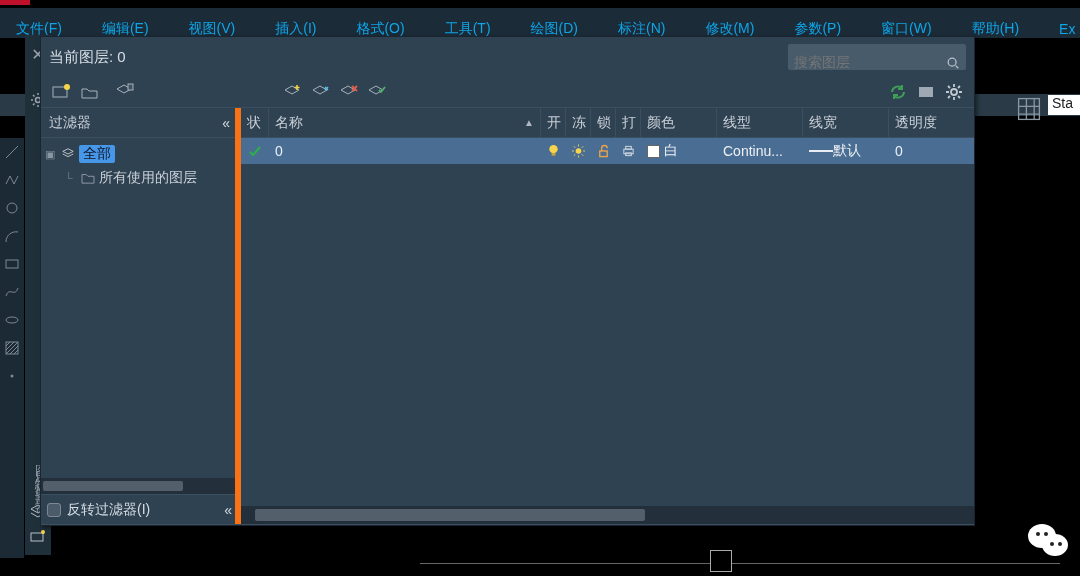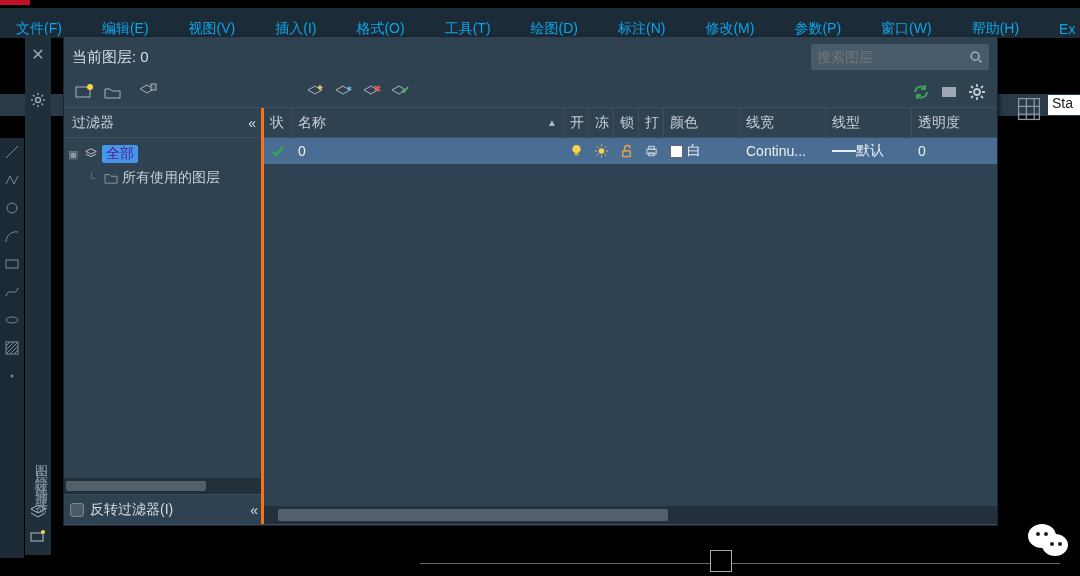--- a/index.html
+++ b/index.html
@@ -110,21 +110,21 @@
     color: #8C98A2;
     font-size: 13px;
     letter-spacing: 6px;
     position: absolute;
     left: 32px;
     bottom: 80px;
     z-index: 6;
   }
   .layer-panel {
     position: absolute;
-    left: 63px;
+    left: 40px;
     top: 36px;
     width: 935px;
     height: 490px;
     background: #2F4251;
     border: 1px solid #1A2530;
     z-index: 10;
     display: flex;
     flex-direction: column;
     box-shadow: 2px 2px 4px rgba(0,0,0,.5);
   }
@@ -138,21 +138,21 @@
     color: #D8DEE5;
     font-size: 15px;
     flex: 0 0 auto;
   }
   .lp-search {
     margin-left: auto;
     width: 178px;
     height: 26px;
     background: #475B6B;
     display: flex;
-    align-items: center;
+    align-items: flex-end;
     padding: 0 6px;
     border-radius: 2px;
   }
   .lp-search input {
     background: transparent;
     border: none;
     outline: none;
     color: #BFC6D0;
     width: 100%;
     font-size: 14px;
@@ -180,21 +180,21 @@
     border-top: 1px solid #3B4F60;
     border-bottom: 1px solid #3B4F60;
     background: #2F4251;
     overflow: hidden;
   }
   .lp-filter {
     width: 200px;
     display: flex;
     flex-direction: column;
     background: #2F4251;
-    border-right: 3px solid #f97316;
+    border-right: 6px solid #f97316;
   }
   .lp-filter-head {
     height: 30px;
     display: flex;
     align-items: center;
     padding: 0 8px;
     border-bottom: 1px solid #3B4F60;
     color: #C9CFD7;
     justify-content: space-between;
   }
@@ -205,21 +205,21 @@
     font-size: 14px;
   }
   .tree-row {
     display: flex;
     align-items: center;
     height: 24px;
     gap: 4px;
   }
   .tree-row.sel .tree-label {
     background: #4797E8;
-    color: #4c1d95;
+    color: #0f172a;
     padding: 0 4px;
     border-radius: 2px;
   }
   .tree-exp { color: #8B97A2; font-size: 11px; width: 12px; }
   .lp-filter-scroll {
     height: 16px;
     background: #232F3A;
     display: flex;
     align-items: center;
     padding: 2px;
@@ -629,22 +629,22 @@
         <div class="th state">状</div>
         <div class="th name">
           <span>名称</span>
           <span class="sort-tri">▲</span>
         </div>
         <div class="th on">开</div>
         <div class="th fr">冻</div>
         <div class="th lock">锁</div>
         <div class="th plot">打</div>
         <div class="th color">颜色</div>
+        <div class="th ltype">线型</div>
         <div class="th lw">线宽</div>
-        <div class="th ltype">线型</div>
         <div class="th trans">透明度</div>
       </div>
 
       <div class="lp-trow">
         <div class="td state">
           <svg width="16" height="16" viewBox="0 0 16 16">
               <path d="M3 9l3 3 7-8" stroke="#2FAE4C" stroke-width="2.2" fill="none"></path>
             </svg>
         </div>
         <div class="td name">0</div>

